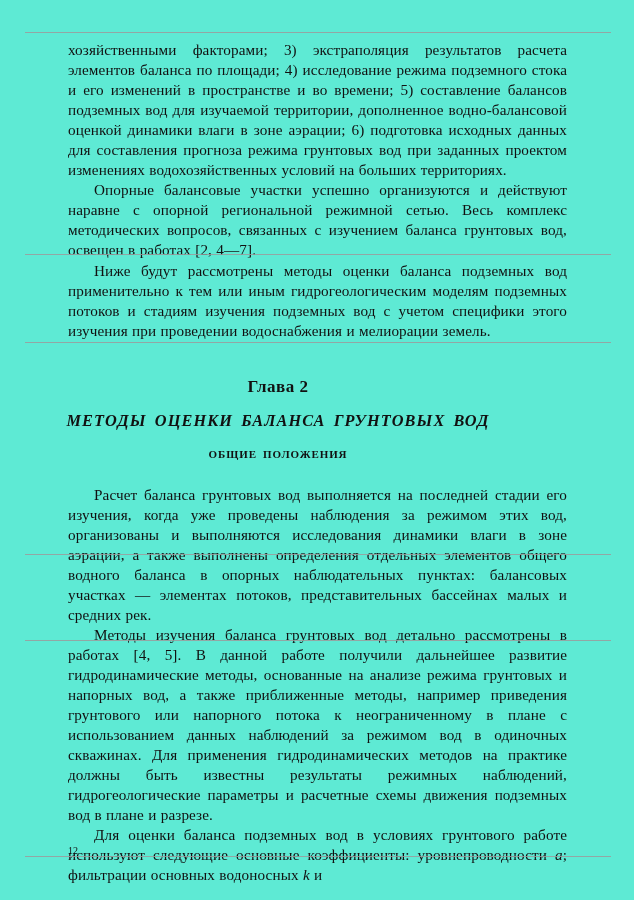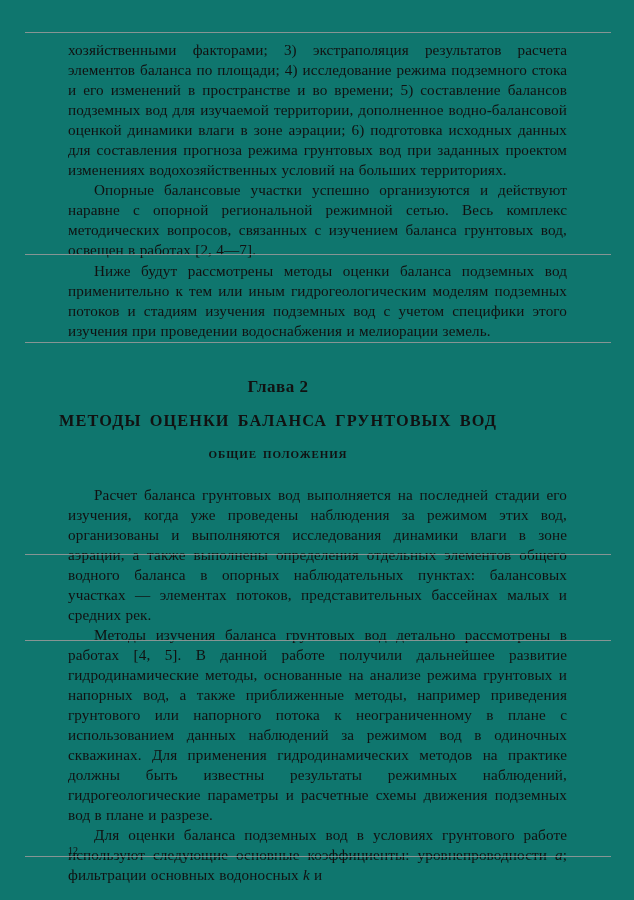--- a/index.html
+++ b/index.html
@@ -9,21 +9,21 @@
   }
   body {
     font-family: "Liberation Serif", "DejaVu Serif", serif;
     color: #111111;
     -webkit-font-smoothing: antialiased;
   }
   #page {
     position: relative;
     width: 634px;
     height: 900px;
-    background: #0f766e;
+    background: #5eead4;
     overflow: hidden;
   }
   .scan-line {
     position: absolute;
     height: 1px;
     background: #9b9b9b;
     opacity: 0.85;
     pointer-events: none;
   }
   .text-col {
@@ -58,20 +58,21 @@
     font-size: 17px;
     font-weight: bold;
     letter-spacing: 0.5px;
   }
   #chapter-title {
     top: 411px;
     font-size: 16.3px;
     font-weight: bold;
     letter-spacing: 1.1px;
     word-spacing: 3px;
+    font-style: italic;
   }
   #section-title {
     top: 448px;
     font-size: 11px;
     font-weight: bold;
     letter-spacing: 0.9px;
     word-spacing: 2.5px;
     text-align: center;
   }
   #page-number {

